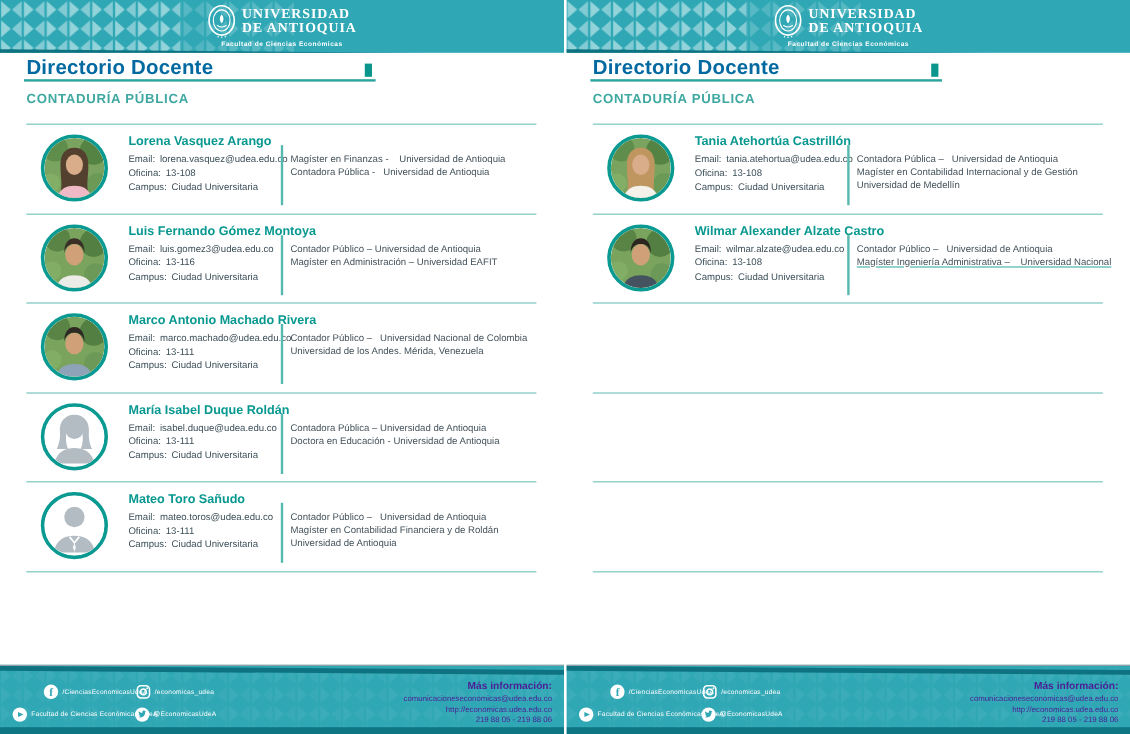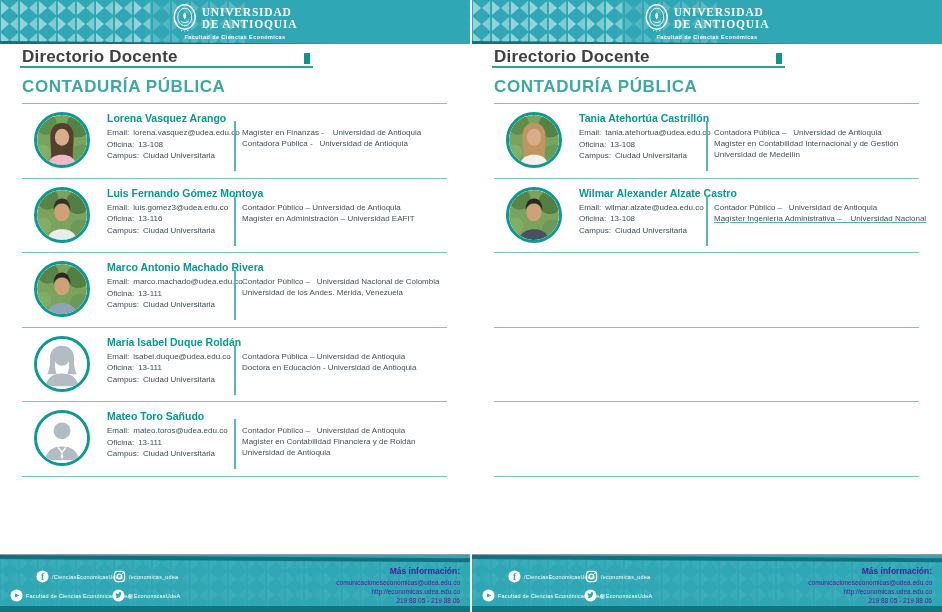--- a/index.html
+++ b/index.html
@@ -16,24 +16,24 @@
   .band{position:absolute;left:0;top:0;width:470px;height:44px;background:#2fa7b4;overflow:hidden;}
   .tri-pattern{position:absolute;left:0;top:0;display:block;}
   .band-stripe{position:absolute;top:41px;left:-6px;width:484px;height:5px;background:#0e7280;transform:rotate(0.5deg);transform-origin:left center;}
   .logo{position:absolute;left:50%;top:4px;transform:translateX(-50%);display:flex;flex-direction:column;align-items:center;color:#fff;white-space:nowrap;}
   .logo-top{display:flex;align-items:center;gap:5px;}
   .crest{display:block;}
   .uni-line{font-family:"Liberation Serif", serif;font-weight:bold;font-size:11.5px;line-height:12px;letter-spacing:0.8px;}
   .faculty-line{font-size:5.5px;font-weight:bold;letter-spacing:0.4px;margin-top:1.5px;}
 
   
-  .doc-title{position:absolute;top:47px;left:22px;margin:0;font-size:17px;font-weight:800;color:#404040;letter-spacing:0.2px;}
+  .doc-title{position:absolute;top:47px;left:22px;margin:0;font-size:17px;font-weight:800;color:#0369a1;letter-spacing:0.2px;}
   .title-rule{position:absolute;top:66px;left:20px;width:293px;height:2px;background:#2aa39a;}
   .title-block{position:absolute;right:3px;top:-13px;width:6px;height:11px;background:#0b968d;}
-  .section-title{position:absolute;top:77px;left:22px;margin:0;font-size:17px;font-weight:600;color:#3fa8a1;letter-spacing:0.6px;}
+  .section-title{position:absolute;top:77px;left:22px;margin:0;font-size:11px;font-weight:600;color:#3fa8a1;letter-spacing:0.6px;}
 
   
   .entries{position:absolute;top:103px;left:22px;right:23px;border-top:1.5px solid #79c6bf;}
   .entry{position:relative;height:73.5px;border-bottom:1.5px solid #79c6bf;}
   .entry.empty{background:transparent;}
   .avatar{position:absolute;left:12px;top:8px;width:56px;height:56px;border-radius:50%;
           border:3px solid #0b9a91;box-sizing:border-box;overflow:hidden;background:#fff;}
   .avatar svg{width:100%;height:100%;display:block;border-radius:50%;}
   .photo-woman-brunette{--hair:#53402e;--shirt:#efb9c6;}
   .photo-woman-blonde{--hair:#bf9660;--shirt:#f3f1ea;}

